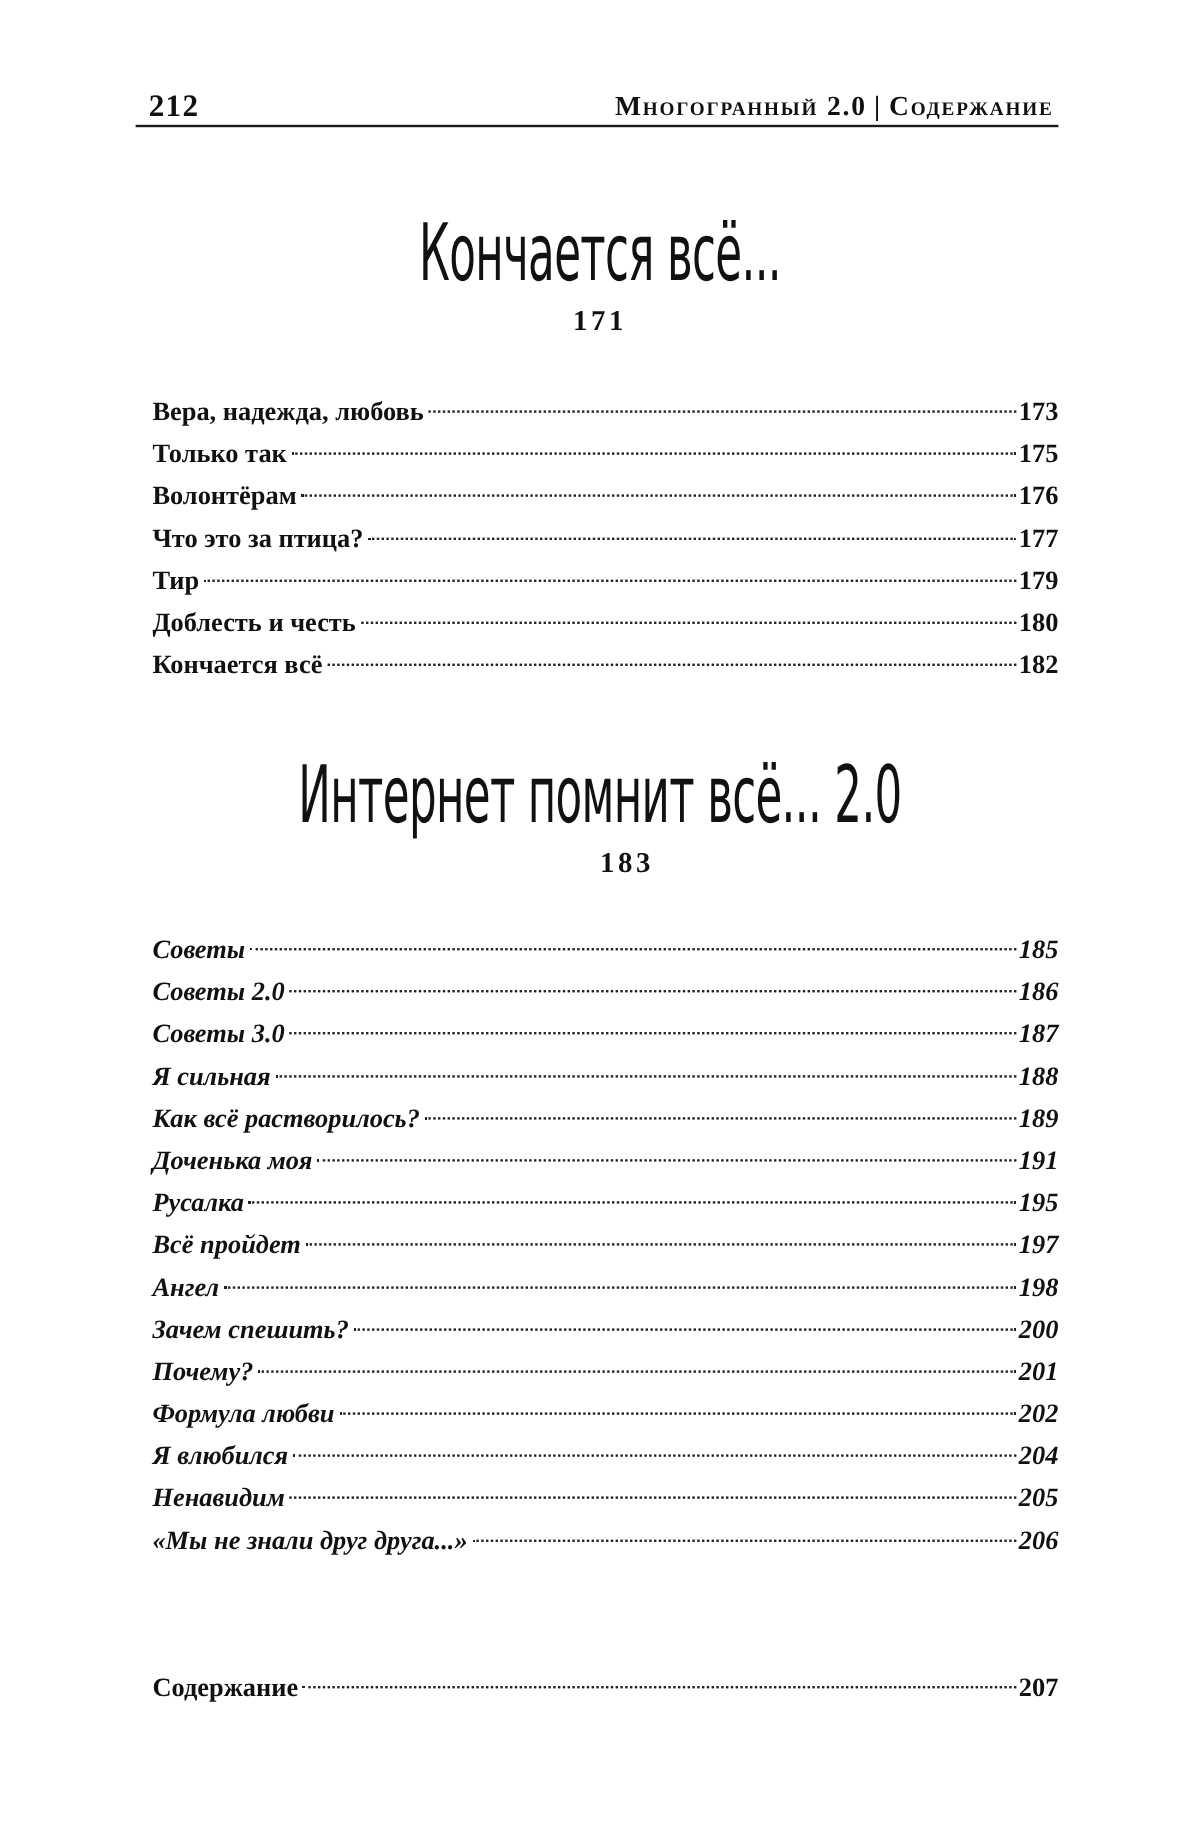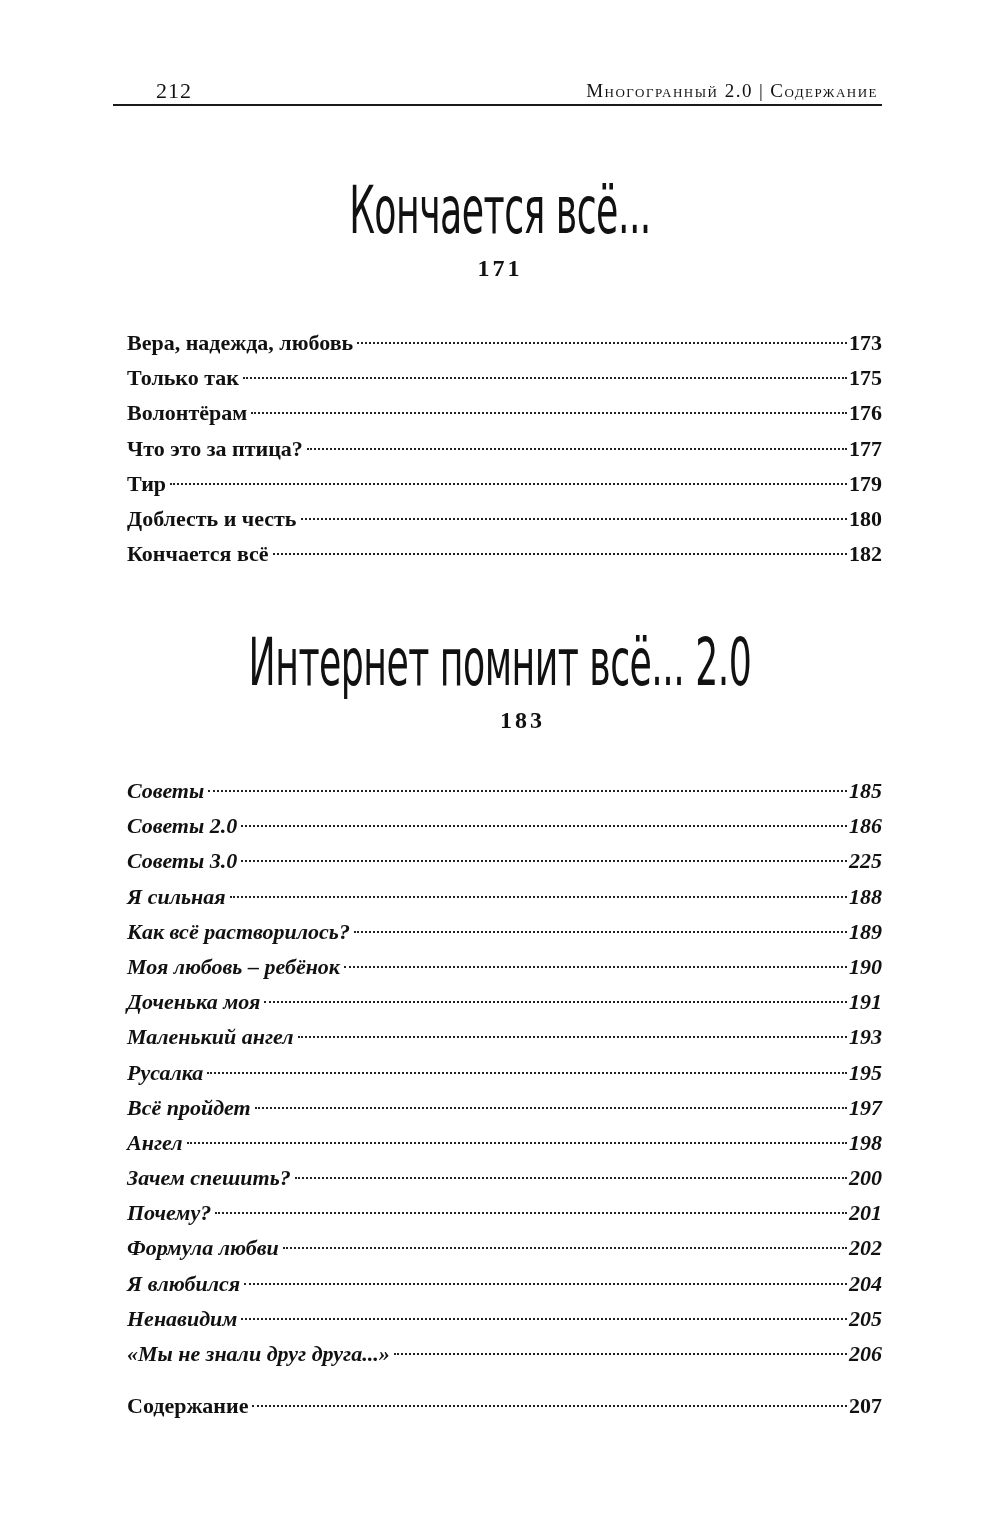--- a/index.html
+++ b/index.html
@@ -19,29 +19,28 @@
       position: absolute;
       left: 124px;
       right: 122px;
       top: 72px;
       height: 30px;
       display: flex;
       justify-content: space-between;
       align-items: flex-end;
     }
     .folio {
-      font-size: 22px;
-      font-weight: normal;
+      font-size: 26px;
+      font-weight: bold;
       letter-spacing: 1px;
       line-height: 1;
-      margin-left: 32px;
     }
     .head-title {
-      font-size: 19px;
-      font-weight: normal;
+      font-size: 23px;
+      font-weight: bold;
       font-variant: small-caps;
       letter-spacing: 1.5px;
       line-height: 1;
       padding-bottom: 2px;
     }
     .head-sep {
       display: inline-block;
       margin: 0 6px;
     }
     .head-rule {
@@ -172,48 +171,38 @@
     <span class="toc-page">185</span>
   </li>
   <li class="toc-entry">
     <span class="toc-label">Советы 2.0</span>
     <span class="toc-leader"></span>
     <span class="toc-page">186</span>
   </li>
   <li class="toc-entry">
     <span class="toc-label">Советы 3.0</span>
     <span class="toc-leader"></span>
-    <span class="toc-page">225</span>
+    <span class="toc-page">187</span>
   </li>
   <li class="toc-entry">
     <span class="toc-label">Я сильная</span>
     <span class="toc-leader"></span>
     <span class="toc-page">188</span>
   </li>
   <li class="toc-entry">
     <span class="toc-label">Как всё растворилось?</span>
     <span class="toc-leader"></span>
     <span class="toc-page">189</span>
   </li>
   <li class="toc-entry">
-    <span class="toc-label">Моя любовь – ребёнок</span>
-    <span class="toc-leader"></span>
-    <span class="toc-page">190</span>
-  </li>
-  <li class="toc-entry">
     <span class="toc-label">Доченька моя</span>
     <span class="toc-leader"></span>
     <span class="toc-page">191</span>
   </li>
   <li class="toc-entry">
-    <span class="toc-label">Маленький ангел</span>
-    <span class="toc-leader"></span>
-    <span class="toc-page">193</span>
-  </li>
-  <li class="toc-entry">
     <span class="toc-label">Русалка</span>
     <span class="toc-leader"></span>
     <span class="toc-page">195</span>
   </li>
   <li class="toc-entry">
     <span class="toc-label">Всё пройдет</span>
     <span class="toc-leader"></span>
     <span class="toc-page">197</span>
   </li>
   <li class="toc-entry">

